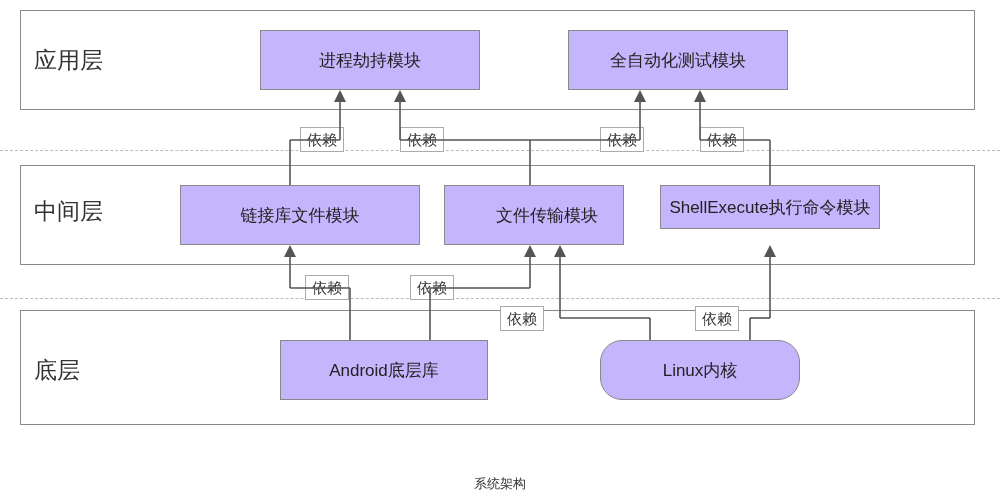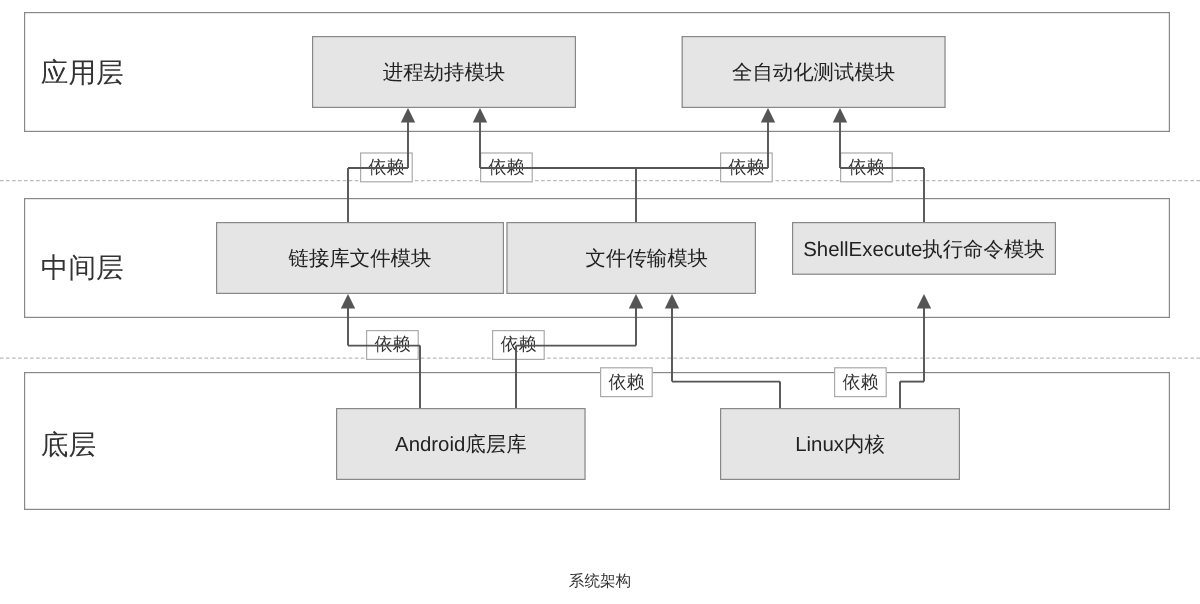--- a/index.html
+++ b/index.html
@@ -19,21 +19,21 @@
   }
   .layer-label {
     position: absolute;
     left: 34px;
     font-size: 23px;
     color: #333;
   }
   .inner-box {
     position: absolute;
     border: 1.5px solid #888;
-    background: #e5e5e5;
+    background: #c4b5fd;
     display: flex;
     align-items: center;
     justify-content: center;
     text-align: right;
     font-size: 17px;
     color: #222;
     padding: 0 6px;
   }
   .sep {
     position: absolute;
@@ -81,39 +81,39 @@
 <div class="inner-box" style="left:260px;top:30px;width:220px;height:60px;">
     <span>进程劫持模块</span>
   </div>
 <div class="inner-box" style="left:568px;top:30px;width:220px;height:60px;">
     <span>全自动化测试模块</span>
   </div>
 
 <div class="sep" style="top:150px;"></div>
 
 <div class="layer" style="top:165px;height:100px;"></div>
-<span class="layer-label" style="top:208px;">中间层</span>
+<span class="layer-label" style="top:196px;">中间层</span>
 <div class="inner-box" style="left:180px;top:185px;width:240px;height:60px;">
     <span>链接库文件模块</span>
   </div>
-<div class="inner-box" style="left:422px;top:185px;width:208px;height:60px;padding-left:32px;">
+<div class="inner-box" style="left:444px;top:185px;width:180px;height:60px;padding-left:32px;">
     <span>文件传输模块</span>
   </div>
 <div class="inner-box" style="left:660px;top:185px;width:220px;height:44px;">
     <span>ShellExecute执行命令模块</span>
   </div>
 
 <div class="sep" style="top:298px;"></div>
 
 <div class="layer" style="top:310px;height:115px;"></div>
 <span class="layer-label" style="top:355px;">底层</span>
 <div class="inner-box" style="left:280px;top:340px;width:208px;height:60px;">
     <span>Android底层库</span>
   </div>
-<div class="inner-box" style="left:600px;top:340px;width:200px;height:60px;">
+<div class="inner-box" style="left:600px;top:340px;width:200px;height:60px;border-radius:22px;">
     <span>Linux内核</span>
   </div>
 
 <div class="caption" style="top:475px;">系统架构</div>
 
 <span class="dep-label" style="left:300px;top:127px;">依赖</span>
 <span class="dep-label" style="left:400px;top:127px;">依赖</span>
 <span class="dep-label" style="left:600px;top:127px;">依赖</span>
 <span class="dep-label" style="left:700px;top:127px;">依赖</span>
 

